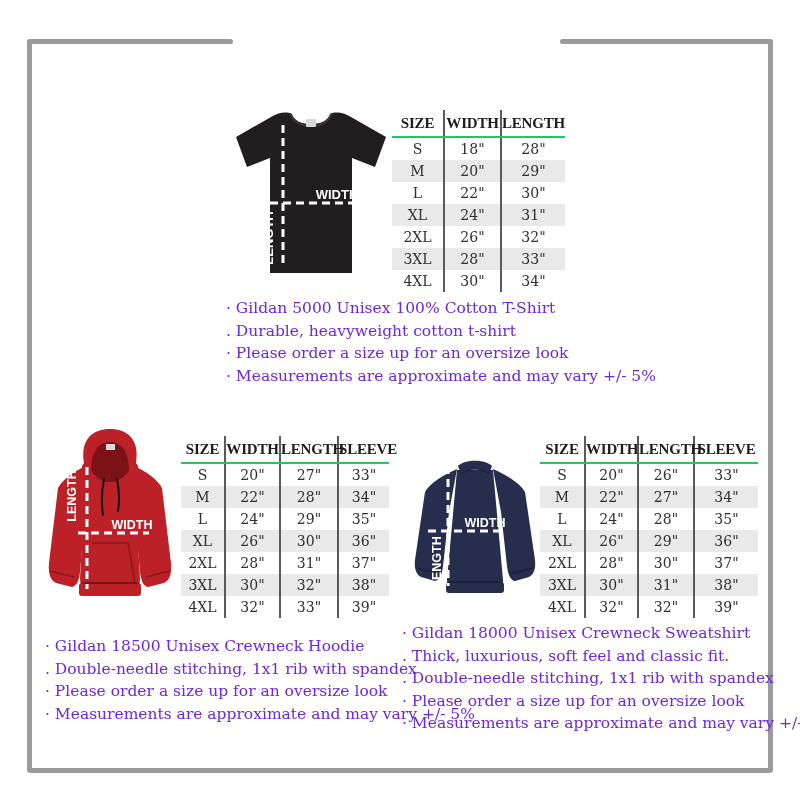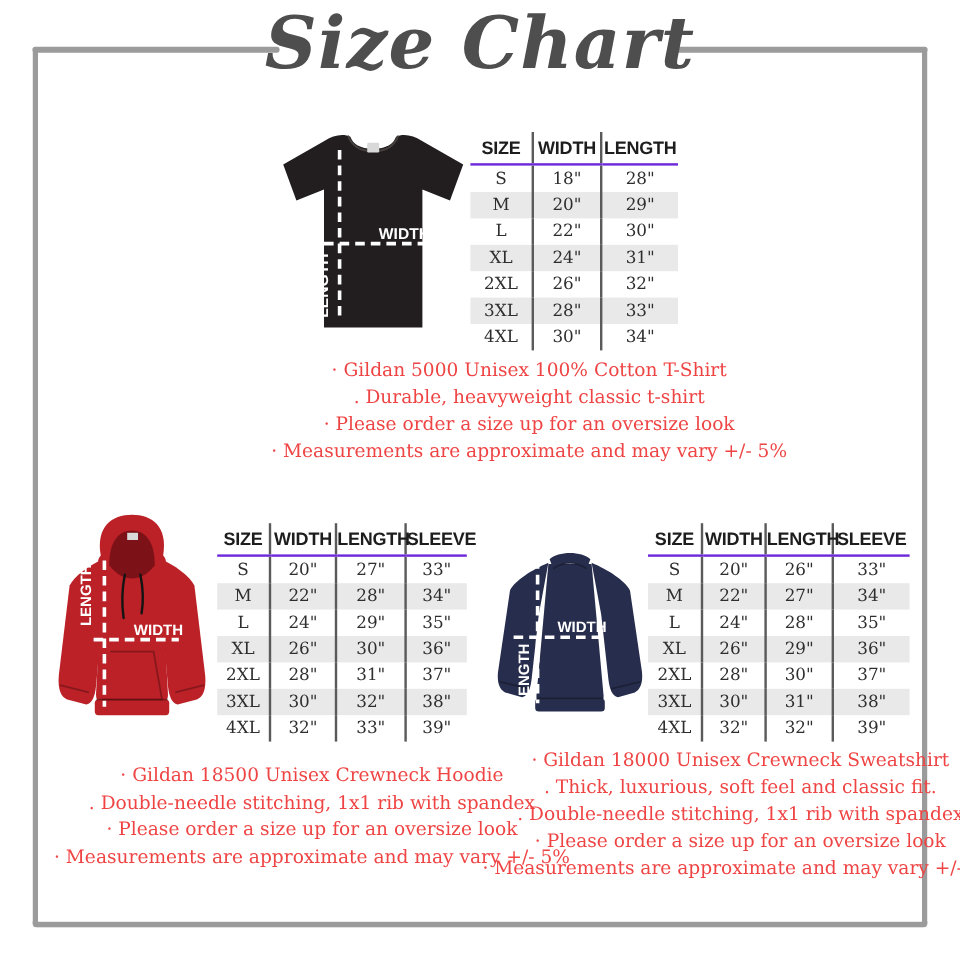--- a/index.html
+++ b/index.html
@@ -14,48 +14,47 @@
   .seg-right { left:560px; width:213px; }
 
   .title { position:absolute; top:2px; left:0; width:800px; margin:0; text-align:center;
            font-family:"DejaVu Serif", serif; font-style:italic; font-weight:700;
            font-size:60px; letter-spacing:1px; color:#4e4e4e; }
 
   .garment { position:absolute; }
 
   
   .size-table { position:absolute; border-collapse:collapse; table-layout:fixed; }
-  .size-table th { font-family:Liberation Sans, sans-serif; font-weight:700; font-size:15px;
+  .size-table th { font-family:Liberation Serif, serif; font-weight:700; font-size:15px;
                    letter-spacing:-0.2px; color:#1d1d1d; text-align:center;
-                   padding:5px 0 4px 0; border-bottom:2px solid #6d28d9; }
+                   padding:5px 0 4px 0; border-bottom:2px solid #22c55e; }
   .size-table td { font-family:"DejaVu Serif", serif; font-size:14px; color:#2e2e2e;
                    text-align:center; height:22px; padding:0; }
   .size-table th + th, .size-table td + td { border-left:2px solid #5a5a5a; }
   .size-table tbody tr:nth-child(even) { background:#e9e9e9; }
 
   
   .bullets { position:absolute; margin:0; padding:0; list-style:none;
-             font-size:15.5px; color:#ef4444;text-align:center; }
+             font-size:15.5px; color:#6d28d9; }
   .bullets li { line-height:22.5px; white-space:nowrap; }
 
   
   .garment-label { font-family:"Liberation Sans", sans-serif; font-weight:700; fill:#ffffff; }
   .dash { stroke:#ffffff; stroke-width:3; fill:none; stroke-dasharray:8 5; }
   .seam { stroke:rgba(0,0,0,0.28); stroke-width:1.5; fill:none; }
 </style>
 </head>
 <body>
 
 <div class="page">
 
   <div class="frame"></div>
   <div class="frame-top-seg seg-left"></div>
   <div class="frame-top-seg seg-right"></div>
 
-  <h1 class="title">Size Chart</h1>
 
   <svg class="garment" style="left:230px; top:107px;" width="170" height="172" viewBox="0 0 170 172">
     <g fill="#221e1f">
       <path d="M62,7 C56,4 47,6 41,10 L6,30 L17,60 L40,51 L40,166 L122,166 L122,51 L145,60 L156,30 L121,10 C115,6 106,4 100,7 C98,13 92,17 81,17 C70,17 64,13 62,7 Z"></path>
     </g>
     <path d="M60,6 C63,14 70,19 81,19 C92,19 99,14 102,6" stroke="#45403d" stroke-width="1.5" fill="none"></path>
     <rect x="76" y="12" width="10" height="8" rx="1" fill="#d9d9d9"></rect>
     <line class="dash" x1="53" y1="18" x2="53" y2="160"></line>
     <line class="dash" x1="27" y1="96" x2="129" y2="96"></line>
     <text class="garment-label" x="107" y="92" font-size="13" text-anchor="middle">WIDTH</text>
@@ -109,21 +108,21 @@
         <tr>
           <td>4XL</td>
           <td>30"</td>
           <td>34"</td>
         </tr>
       </tbody>
   </table>
 
   <ul class="bullets" style="left:226px; top:297px;">
       <li>· Gildan 5000 Unisex 100% Cotton T-Shirt</li>
-      <li>. Durable, heavyweight classic t-shirt</li>
+      <li>. Durable, heavyweight cotton t-shirt</li>
       <li>· Please order a size up for an oversize look</li>
       <li>· Measurements are approximate and may vary +/- 5%</li>
     </ul>
 
   <svg class="garment" style="left:30px; top:425px;" width="160" height="190" viewBox="0 0 160 190">
     <g fill="#bb2127">
       <path d="M54,38 C50,14 63,4 80,4 C97,4 110,14 106,38 C109,41 109,45 106,48 L54,48 C51,45 51,41 54,38 Z"></path>
       <path d="M58,40 C44,46 32,55 28,63 L19,138 C18,150 21,156 26,158 L42,162 C47,161 49,155 50,147 L56,78 Z"></path>
       <path d="M102,40 C116,46 128,55 132,63 L141,138 C142,150 139,156 134,158 L118,162 C113,161 111,155 110,147 L104,78 Z"></path>
       <path d="M56,42 L104,42 L110,154 C110,160 106,162 98,162 L62,162 C54,162 50,160 50,154 Z"></path>

